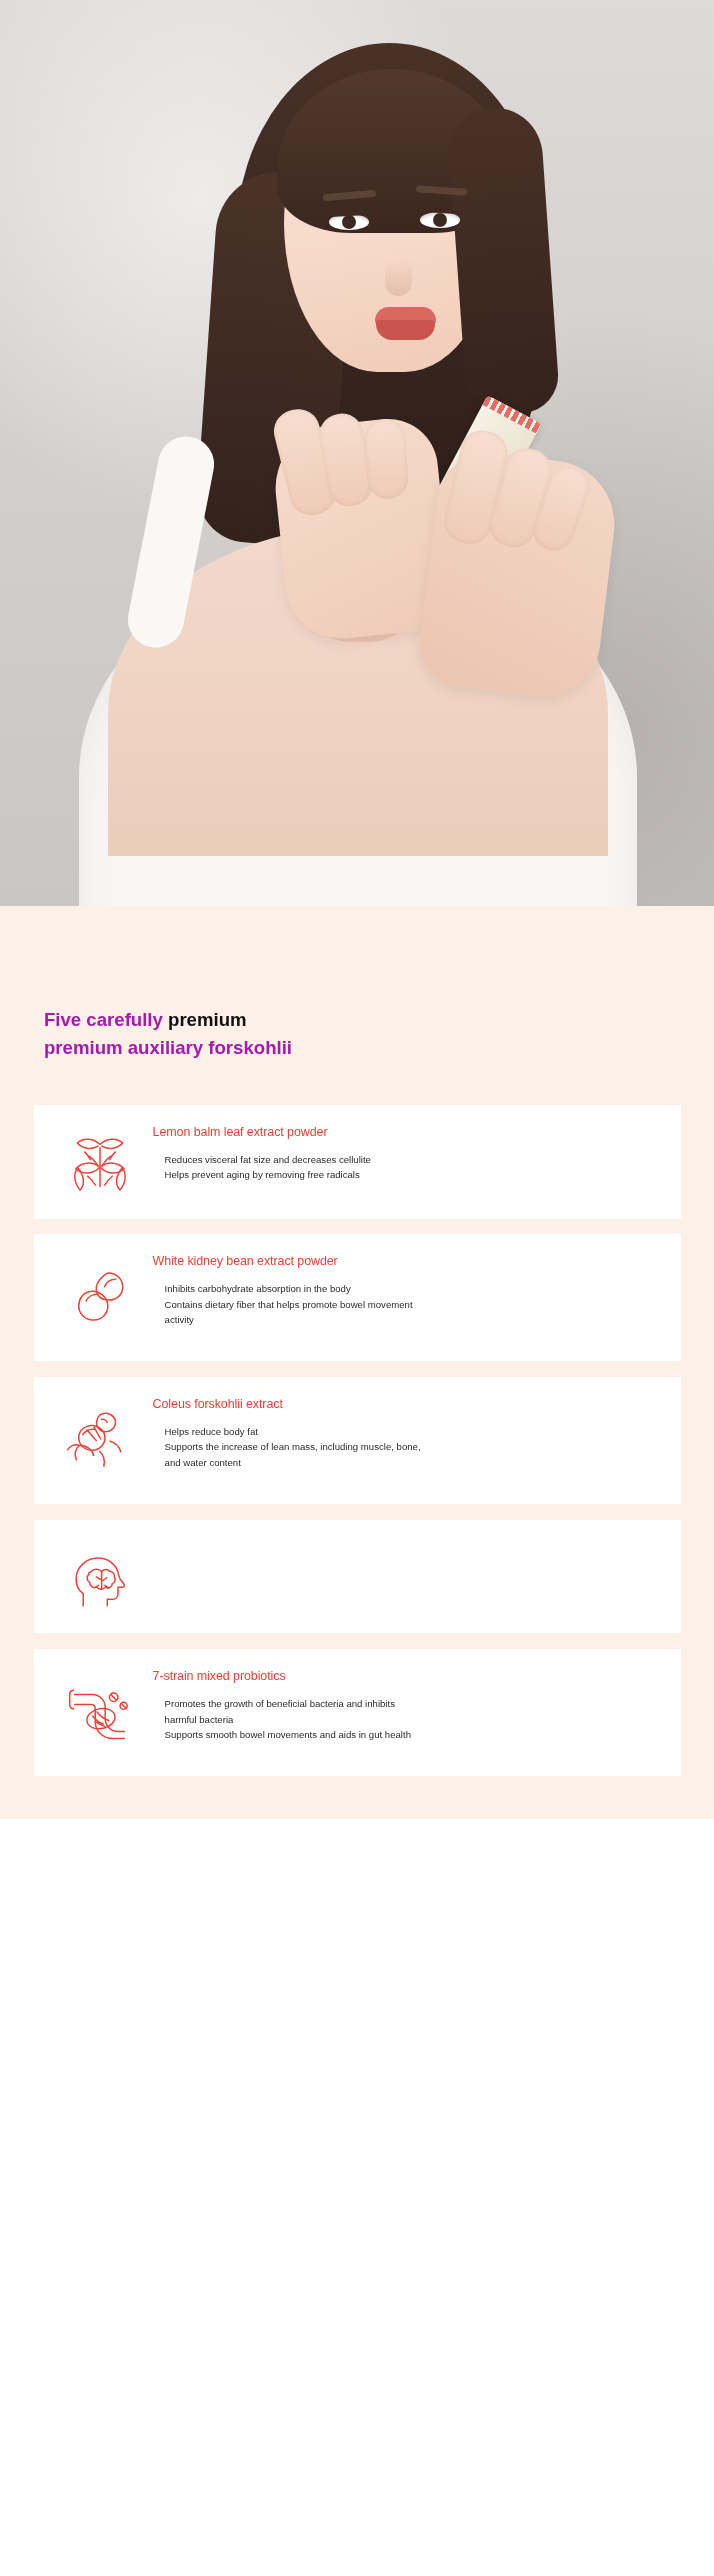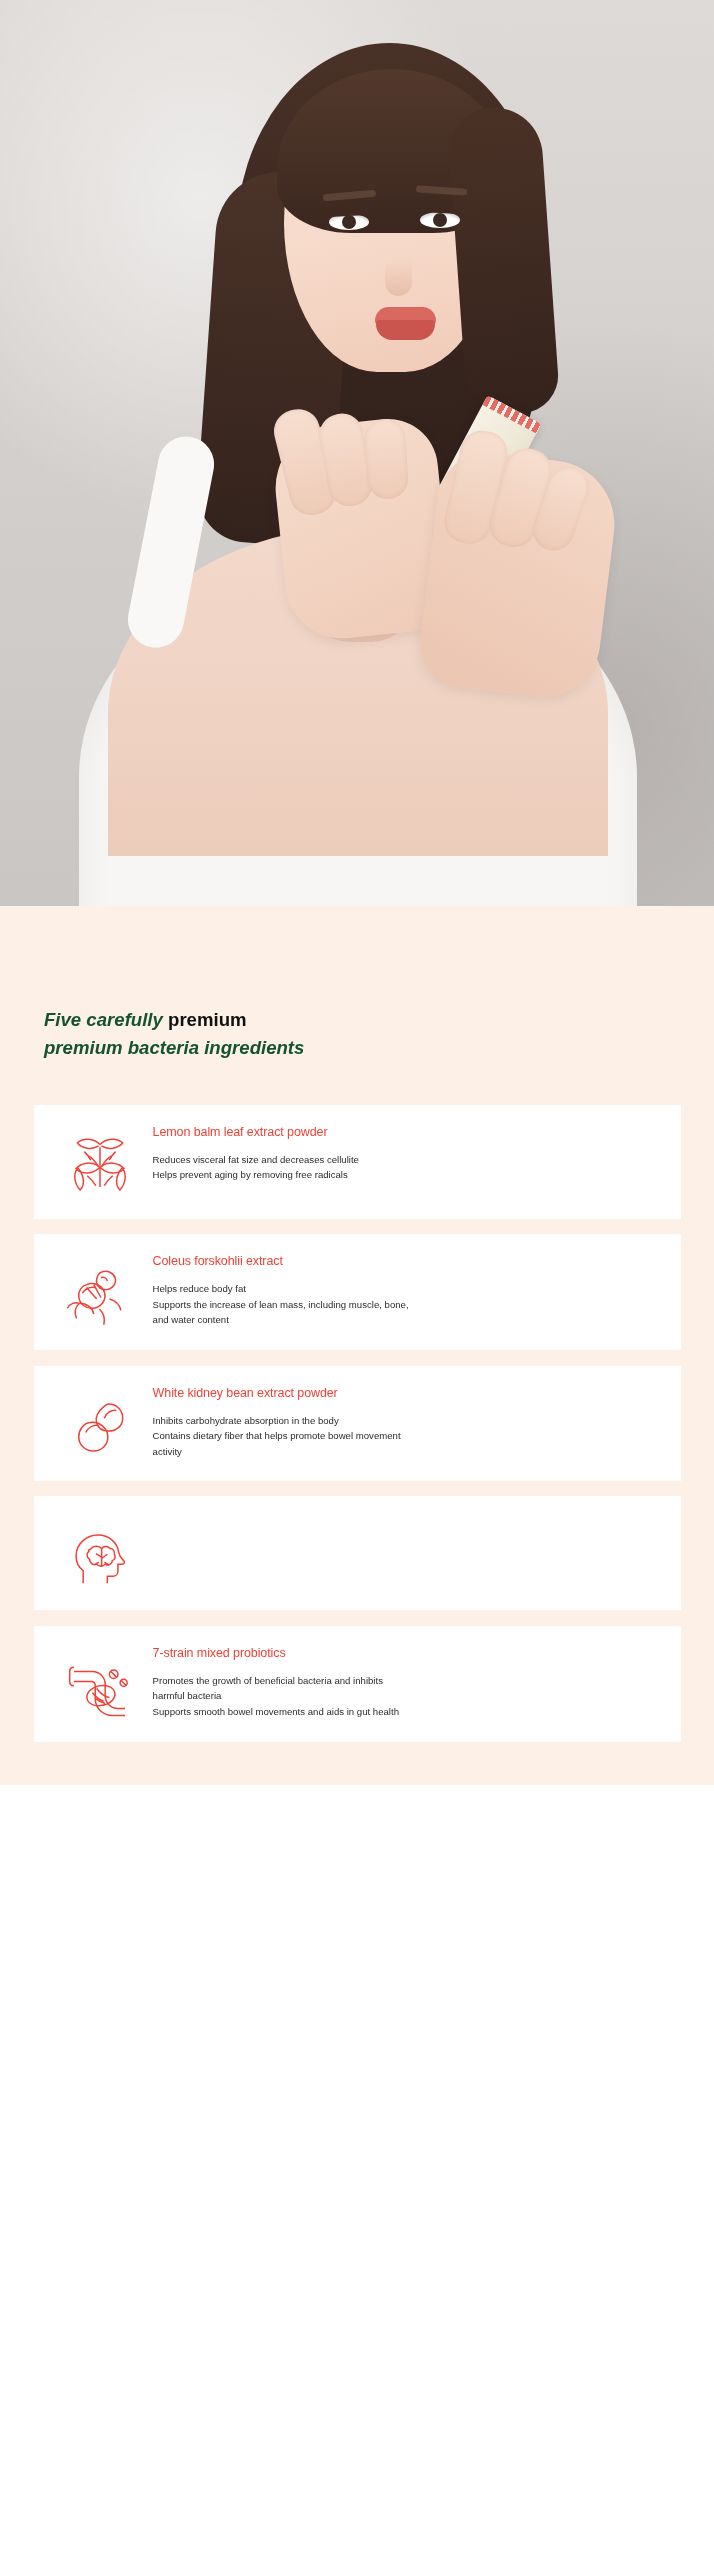--- a/index.html
+++ b/index.html
@@ -259,22 +259,21 @@
     position: relative;
   }
   .headline {
     padding: 100px 44px 0 44px;
     font-size: 18.6px;
     font-weight: bold;
     line-height: 1.5;
     color: #111111;
   }
   .headline .accent {
-    color: #14532d;
-    font-style: italic;
+    color: #a21caf;
   }
   .cards {
     margin-top: 43px;
     padding: 0 34px;
     display: flex;
     flex-direction: column;
     gap: 15.7px;
   }
   .card {
     background: #ffffff;
@@ -299,21 +298,21 @@
     color: #ef4136;
     font-size: 12.5px;
     font-weight: normal;
     margin: 0 0 13px 0;
     letter-spacing: -0.1px;
   }
   .card .desc {
     color: #2b2b2b;
     font-size: 9.6px;
     line-height: 1.62;
-    margin: 0;
+    margin: 12px;
     white-space: pre-line;
   }
 </style>
 </head>
 <body>
 
 <div class="page">
 
   <div class="hero">
     <div class="backdrop"></div>
@@ -359,21 +358,21 @@
       <div class="finger" style="width:47px;height:114px;left:13px;top:-21.4px;transform:rotate(6deg);"></div>
       <div class="finger" style="width:46px;height:100px;left:59px;top:-8.6px;transform:rotate(9deg);"></div>
       <div class="finger" style="width:41px;height:86px;left:103px;top:4.3px;transform:rotate(12deg);"></div>
     </div>
   </div>
 
   <div class="section">
 
     <div class="headline">
       <span class="accent">Five carefully</span><span> premium</span><br>
-      <span class="accent">premium bacteria ingredients</span>
+      <span class="accent">premium auxiliary forskohlii</span>
     </div>
 
     <div class="cards">
 
       <div class="card">
         <div class="icon">
           <svg width="66" height="61" viewBox="0 0 92 86" fill="none" stroke="#ef4136" stroke-width="2.1">
             <path d="M46 12c-9-9-24-10-32-2 7 8 20 10 30 4"></path>
             <path d="M46 12c9-9 24-10 32-2-7 8-20 10-30 4"></path>
             <path d="M46 44c-10 10-26 11-34 2 8-9 22-10 32-4"></path>
@@ -387,52 +386,52 @@
         </div>
         <div class="body">
           <p class="title">Lemon balm leaf extract powder</p>
           <p class="desc">Reduces visceral fat size and decreases cellulite
 Helps prevent aging by removing free radicals</p>
         </div>
       </div>
 
       <div class="card">
         <div class="icon">
+          <svg width="66" height="61" viewBox="0 0 92 86" fill="none" stroke="#ef4136" stroke-width="2.1">
+            <path d="M58 10c12 0 20 9 20 20s-9 18-20 18c-9 0-15-5-17-12-2-8 3-16 10-22 2-2 5-4 7-4z"></path>
+            <path d="M52 30c3-8 10-12 17-11"></path>
+            <path d="M32 36c13-2 24 7 25 19 1 12-9 22-22 21-11-1-19-9-19-20 0-10 7-19 16-20z"></path>
+            <path d="M26 50c3-7 10-11 18-10"></path>
+          </svg>
+        </div>
+        <div class="body">
+          <p class="title">White kidney bean extract powder</p>
+          <p class="desc">Inhibits carbohydrate absorption in the body
+Contains dietary fiber that helps promote bowel movement
+activity</p>
+        </div>
+      </div>
+
+      <div class="card">
+        <div class="icon">
           <svg width="69" height="63" viewBox="0 0 96 88" fill="none" stroke="#ef4136" stroke-width="2.1">
             <path d="M52 8c8-2 16 2 18 9 2 8-4 15-12 16-7 1-13-3-14-10-1-7 3-14 8-15z"></path>
             <path d="M50 16c4-1 8 1 9 5"></path>
             <path d="M30 26c10-4 22 1 25 11 3 11-5 21-16 22-10 1-19-6-20-16-1-8 4-15 11-17z"></path>
             <path d="M24 38c4-6 11-9 18-8"></path>
             <path d="M20 52c10 0 18 6 20 15M20 52c-6 5-8 14-4 21M20 52c-7-2-14 1-17 7"></path>
             <path d="M48 60c6 6 8 14 6 22M62 46c8 2 14 8 16 16"></path>
             <path d="M30 30l14 16M40 26l10 18"></path>
           </svg>
         </div>
         <div class="body">
           <p class="title">Coleus forskohlii extract</p>
           <p class="desc">Helps reduce body fat
 Supports the increase of lean mass, including muscle, bone,
 and water content</p>
-        </div>
-      </div>
-
-      <div class="card">
-        <div class="icon">
-          <svg width="66" height="61" viewBox="0 0 92 86" fill="none" stroke="#ef4136" stroke-width="2.1">
-            <path d="M58 10c12 0 20 9 20 20s-9 18-20 18c-9 0-15-5-17-12-2-8 3-16 10-22 2-2 5-4 7-4z"></path>
-            <path d="M52 30c3-8 10-12 17-11"></path>
-            <path d="M32 36c13-2 24 7 25 19 1 12-9 22-22 21-11-1-19-9-19-20 0-10 7-19 16-20z"></path>
-            <path d="M26 50c3-7 10-11 18-10"></path>
-          </svg>
-        </div>
-        <div class="body">
-          <p class="title">White kidney bean extract powder</p>
-          <p class="desc">Inhibits carbohydrate absorption in the body
-Contains dietary fiber that helps promote bowel movement
-activity</p>
         </div>
       </div>
 
       <div class="card">
         <div class="icon">
           <svg width="61" height="61" viewBox="0 0 86 86" fill="none" stroke="#ef4136" stroke-width="2.1">
             <path d="M20 78V60c-6-4-10-12-10-21C10 23 24 10 41 10c15 0 27 10 29 24 1 6 4 9 7 12 2 2 1 5-2 5h-6v10c0 4-3 7-7 7h-8v10"></path>
             <path d="M30 30c4-5 12-6 16-1 3-4 9-4 12 0 4 0 7 4 6 8 2 3 1 8-3 9 0 5-6 8-10 5-3 4-9 4-12 0-5 2-10-2-10-7-4-2-5-8-1-11-1-1 0-3 2-3z"></path>
             <path d="M46 29v26M38 36l8 5M54 37l-8 6M42 48l-6 4M50 48l6 4"></path>
           </svg>

